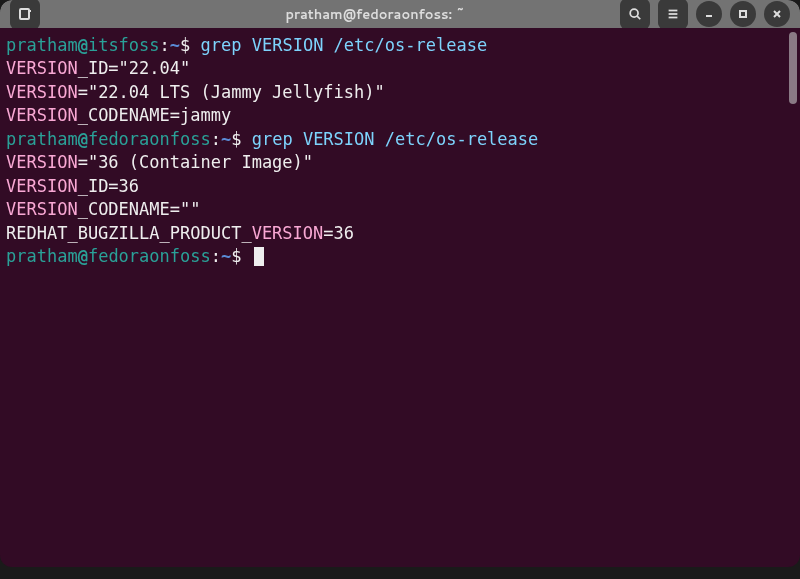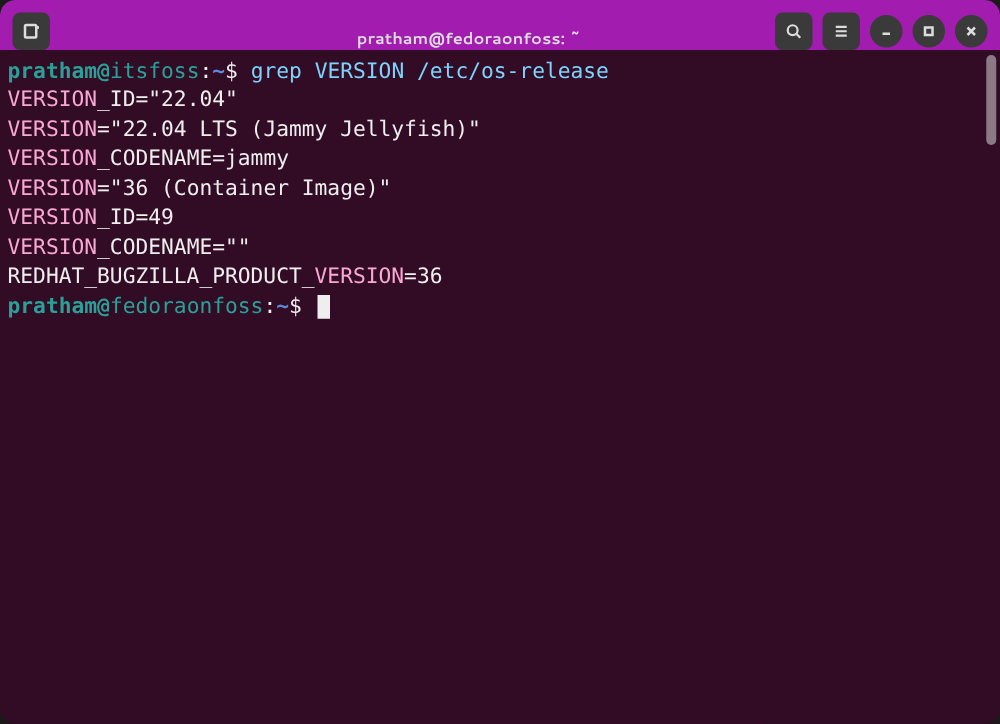--- a/index.html
+++ b/index.html
@@ -5,24 +5,24 @@
     * { margin: 0; padding: 0; box-sizing: border-box; }
     body {
       background: #1a1a1a;
       width: 800px;
       height: 579px;
       font-family: 'DejaVu Sans Mono', 'Liberation Mono', monospace;
       overflow: hidden;
       border-radius: 12px;
     }
     .titlebar {
-      height: 40px;
-      background: #a21caf;
+      height: 28px;
+      background: #737373;
       display: flex;
-      align-items: flex-end;
+      align-items: center;
       padding: 0 10px;
       border-radius: 12px 12px 0 0;
     }
     .title-left { width: 120px; display: flex; align-items: center; gap: 6px; }
     .title-center { flex: 1; text-align: center; color: #ddd; font-size: 13px; font-family: 'Cantarell', sans-serif; font-weight: bold; }
     .title-right { display: flex; align-items: center; gap: 8px; justify-content: flex-end; }
     .tb-btn {
       width: 26px; height: 26px;
       border-radius: 50%;
       background: #3a3a3a;
@@ -47,21 +47,21 @@
       position: relative;
       border-radius: 0 0 12px 12px;
     }
     .scroll-track {
       position: absolute; right: 3px; top: 4px;
       width: 8px; height: 72px;
       background: #8a7a85;
       border-radius: 4px;
     }
     .line { white-space: pre; }
-    .user { color: #2aa198; font-weight: bold; }
+    .user { color: #2aa198; font-weight: normal; }
     .at { color: #2aa198; font-weight: bold; }
     .host { color: #2aa198; font-weight: normal; }
     .colon { color: #eee; }
     .path { color: #5a8bd6; font-weight: bold; }
     .dollar { color: #eee; }
     .cmd { color: #7dd3fc; }
     .hl { color: #f9a8d4; font-weight: normal; }
     .plain { color: #eee; }
     .cursor {
       display: inline-block;
@@ -121,21 +121,22 @@
 <div class="terminal">
   <div class="scroll-track"></div>
 
   <div class="line"><span class="user">pratham</span><span class="at">@</span><span class="host">itsfoss</span><span class="colon">:</span><span class="path">~</span><span class="dollar">$</span><span class="cmd"> grep VERSION /etc/os-release</span></div>
 
   <div class="line"><span class="hl">VERSION</span><span class="plain">_ID="22.04"</span></div>
   <div class="line"><span class="hl">VERSION</span><span class="plain">="22.04 LTS (Jammy Jellyfish)"</span></div>
   <div class="line"><span class="hl">VERSION</span><span class="plain">_CODENAME=jammy</span></div>
 
 
+  <div class="line"><span class="user">pratham</span><span class="at">@</span><span class="host">fedoraonfoss</span><span class="colon">:</span><span class="path">~</span><span class="dollar">$</span><span class="cmd"> grep VERSION /etc/os-release</span></div>
 
   <div class="line"><span class="hl">VERSION</span><span class="plain">="36 (Container Image)"</span></div>
-  <div class="line"><span class="hl">VERSION</span><span class="plain">_ID=49</span></div>
+  <div class="line"><span class="hl">VERSION</span><span class="plain">_ID=36</span></div>
   <div class="line"><span class="hl">VERSION</span><span class="plain">_CODENAME=""</span></div>
   <div class="line"><span class="plain">REDHAT_BUGZILLA_PRODUCT_</span><span class="hl">VERSION</span><span class="plain">=36</span></div>
 
   <div class="line"><span class="user">pratham</span><span class="at">@</span><span class="host">fedoraonfoss</span><span class="colon">:</span><span class="path">~</span><span class="dollar">$</span><span class="cmd"> </span><span class="cursor"></span></div>
 
 </div>
 
 </body></html>

